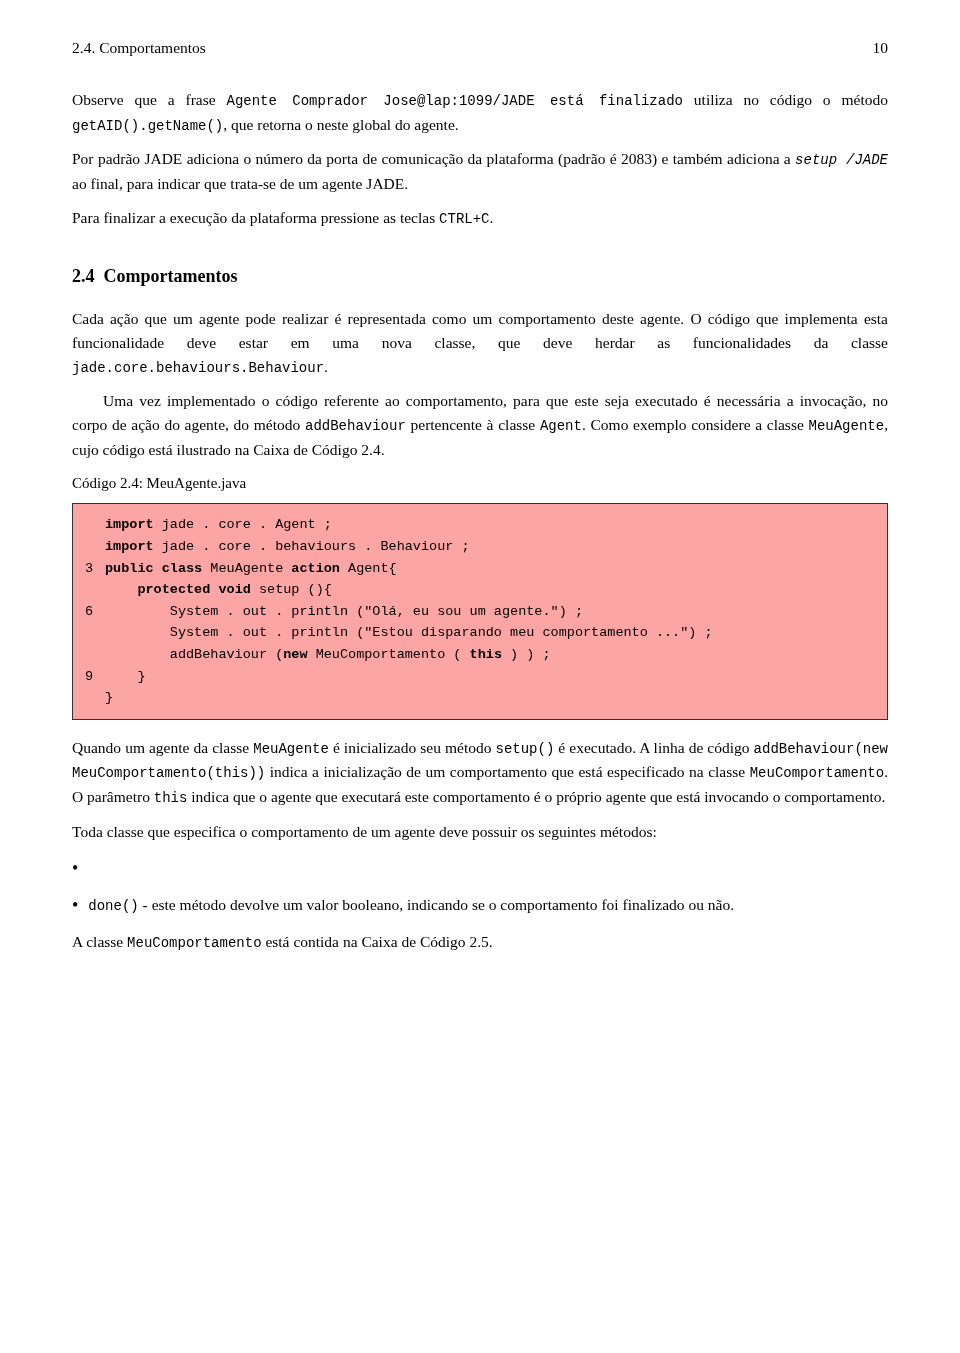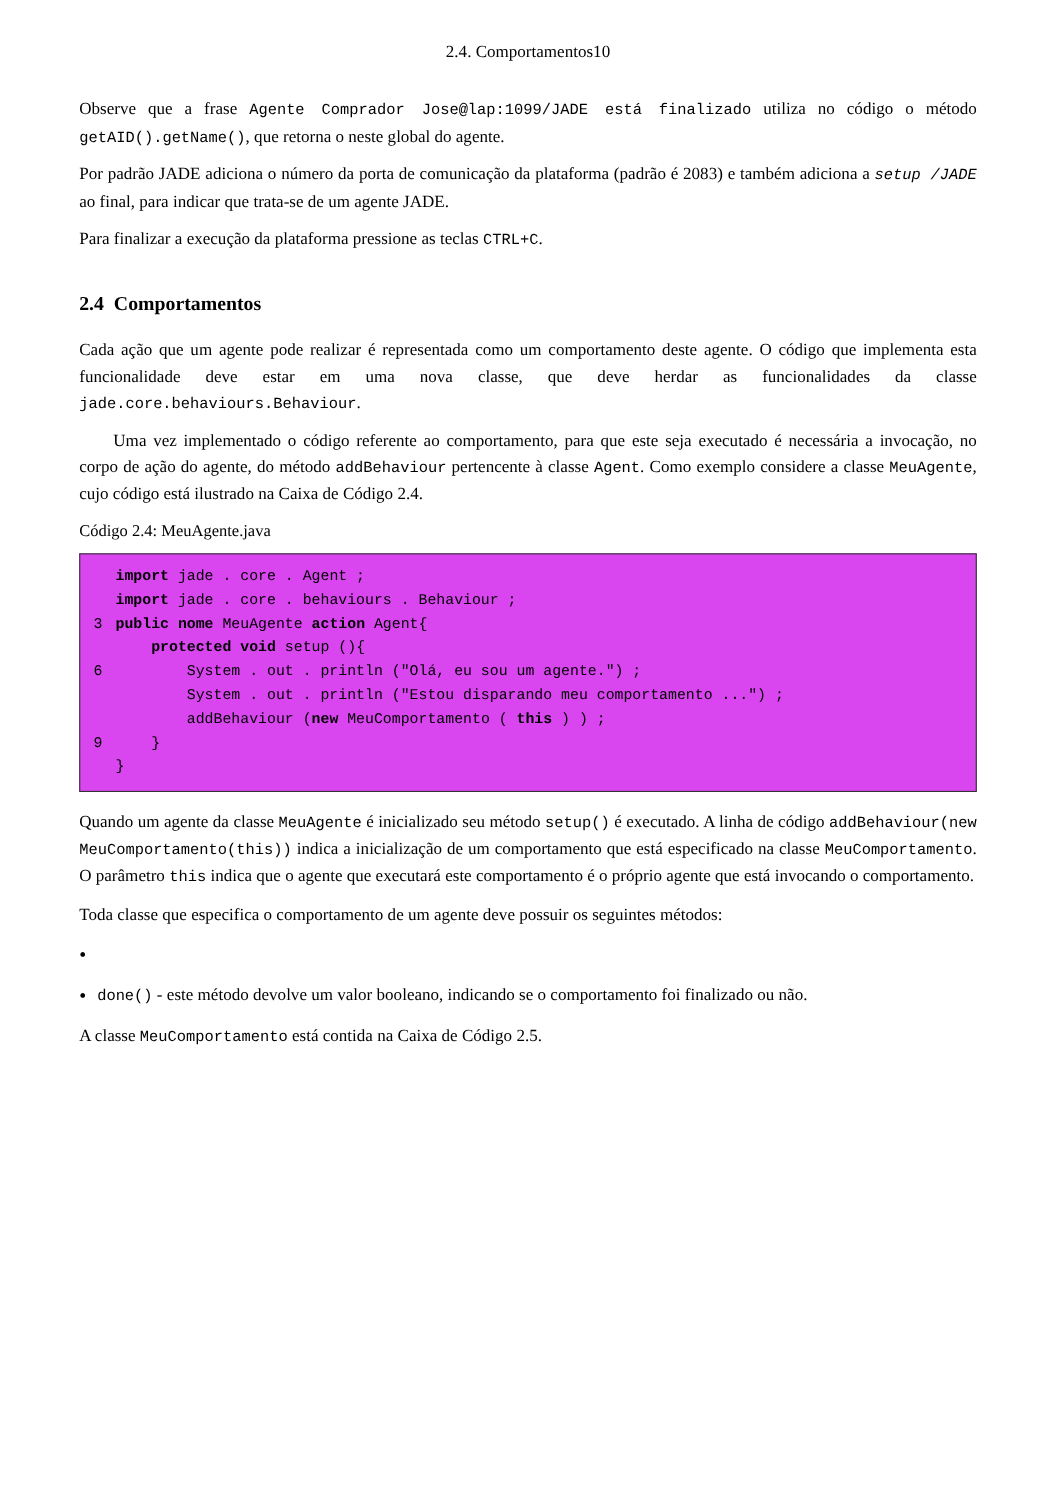--- a/index.html
+++ b/index.html
@@ -7,21 +7,21 @@
       background: #fff;
       color: #000;
       font-family: "Computer Modern", "Latin Modern", Georgia, "Times New Roman", serif;
       font-size: 15.5px;
       line-height: 1.55;
       padding: 36px 72px 48px 72px;
       max-width: 960px;
     }
     .page-header {
       display: flex;
-      justify-content: center;
+      justify-content: space-between;
       margin-bottom: 28px;
       font-size: 15.5px;
     }
     p {
       text-align: justify;
       margin-bottom: 10px;
       text-indent: 0;
     }
     p.indent {
       text-indent: 2em;
@@ -40,21 +40,21 @@
       font-size: 15px;
     }
     .code-block {
       border: 1px solid #333;
       padding: 10px 16px 10px 0;
       margin: 8px 0 16px 0;
       font-family: "Courier New", Courier, monospace;
       font-size: 13.5px;
       line-height: 1.6;
       position: relative;
-      background: #d946ef;
+      background: #fca5a5;
     }
     .code-block table {
       border-collapse: collapse;
       width: 100%;
     }
     .code-block td.lineno {
       width: 32px;
       text-align: right;
       padding-right: 12px;
       color: #000;
@@ -125,21 +125,21 @@
         <tr>
           <td class="lineno"></td>
           <td class="codeline"><span class="kw">import</span> jade . core . Agent ;</td>
         </tr>
         <tr>
           <td class="lineno"></td>
           <td class="codeline"><span class="kw">import</span> jade . core . behaviours . Behaviour ;</td>
         </tr>
         <tr>
           <td class="lineno">3</td>
-          <td class="codeline"><span class="kw">public</span> <span class="kw">nome</span> MeuAgente <span class="kw">action</span> Agent{</td>
+          <td class="codeline"><span class="kw">public</span> <span class="kw">class</span> MeuAgente <span class="kw">action</span> Agent{</td>
         </tr>
         <tr>
           <td class="lineno"></td>
           <td class="codeline"></td>
         </tr>
         <tr>
           <td class="lineno"></td>
           <td class="codeline">    <span class="kw">protected</span> <span class="kw">void</span> setup (){</td>
         </tr>
         <tr>

